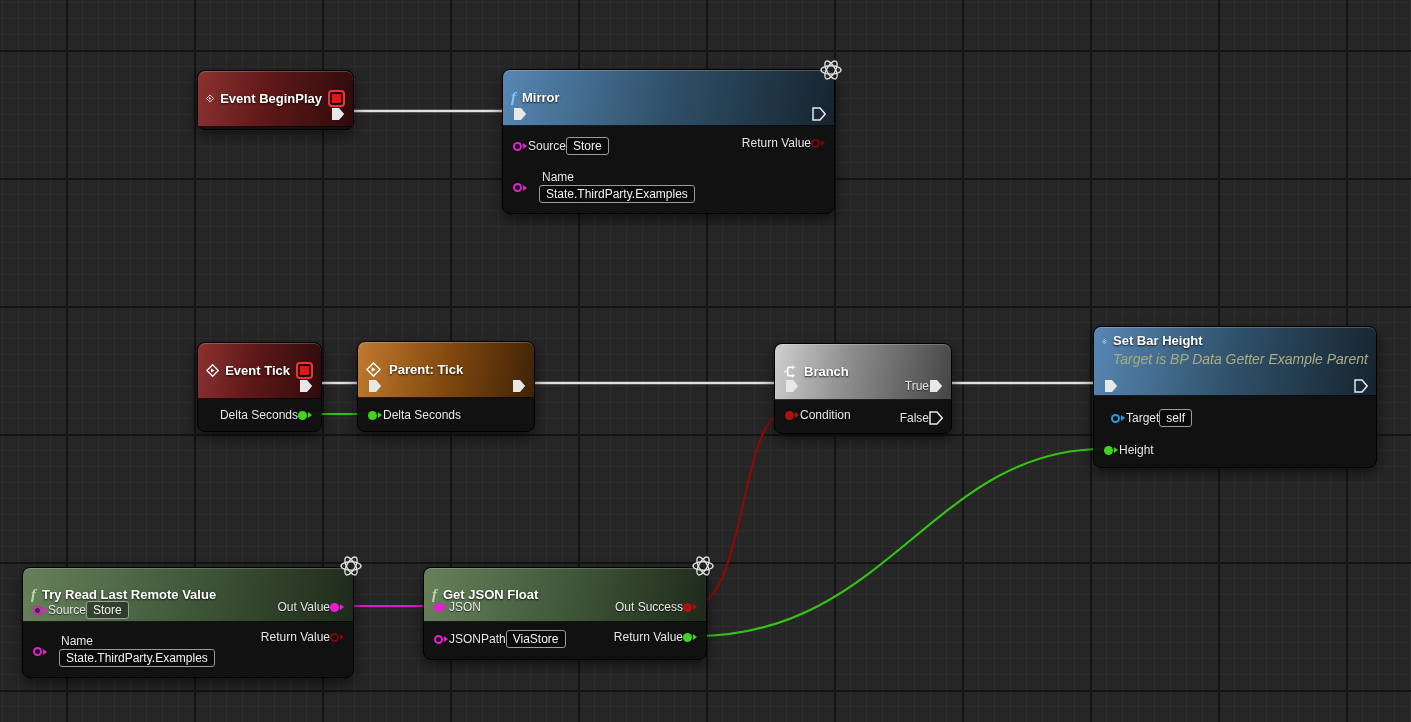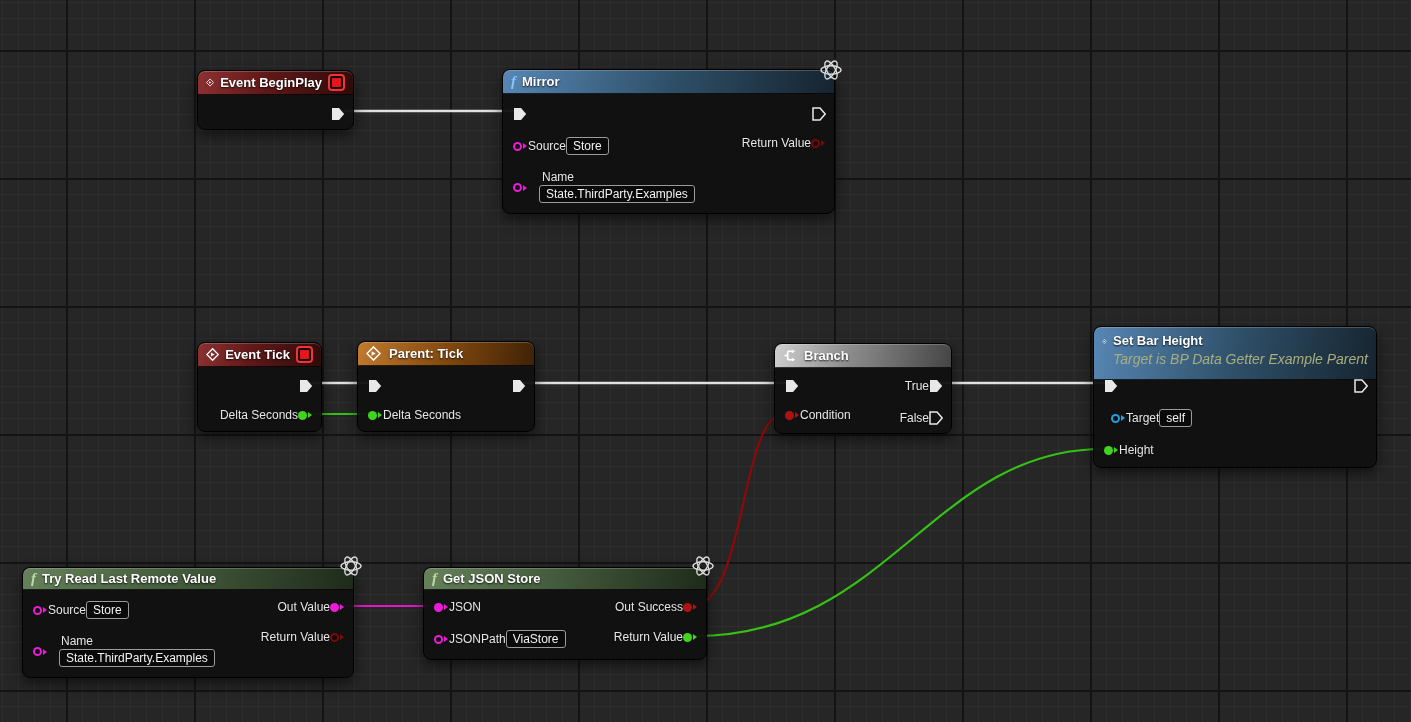--- a/index.html
+++ b/index.html
@@ -16,21 +16,21 @@
     background-position:0 50px,66px 0,0 2px,18px 0;
   }
   .wires { position:absolute; left:0; top:0; z-index:1; }
   .node {
     position:absolute; z-index:2;
     background:rgba(17,17,17,0.96);
     border:1px solid #000; border-radius:8px;
     box-shadow:0 5px 14px rgba(0,0,0,0.55);
   }
   .hdr {
-    display:flex; align-items:center; gap:6px; padding:0 8px;
+    display:flex; align-items:center; gap:6px; padding:16px 8px;
     height:23px; border-radius:7px 7px 0 0;
     border-bottom:1px solid rgba(0,0,0,0.75);
     box-shadow:inset 0 1px 0 rgba(255,255,255,0.20);
   }
   .hdr-event  { background:linear-gradient(100deg,#8c3131 0%,#5f1818 45%,#2e0b0b 100%); }
   .hdr-parent { background:linear-gradient(100deg,#c17a2e 0%,#82490f 50%,#3f2206 100%);gap:8px; }
   .hdr-blue   { background:linear-gradient(100deg,#5787b4 0%,#2f5069 50%,#16242f 100%); }
   .hdr-silver { background:linear-gradient(100deg,#cfcfcf 0%,#8f8f8f 40%,#454545 100%); }
   .hdr-green  { background:linear-gradient(100deg,#66815a 0%,#41583a 50%,#1f2a1a 100%); height:21px; }
   .ttl { font-size:13px; font-weight:bold; color:#fff; white-space:nowrap; text-shadow:0 1px 2px rgba(0,0,0,0.85); }
@@ -269,21 +269,21 @@
       <g fill="none" stroke="#dcdcdc" stroke-width="1.4">
         <ellipse cx="12" cy="12" rx="10" ry="4.2"></ellipse>
         <ellipse cx="12" cy="12" rx="10" ry="4.2" transform="rotate(60 12 12)"></ellipse>
         <ellipse cx="12" cy="12" rx="10" ry="4.2" transform="rotate(120 12 12)"></ellipse>
       </g>
     </svg>
 
   <div class="node" style="left:423px;top:567px;width:282px;height:91px">
     <div class="hdr hdr-green">
       <span class="ficon ficon-green">f</span>
-      <span class="ttl">Get JSON Store</span>
+      <span class="ttl">Get JSON Float</span>
     </div>
     <div class="row" style="left:10px;top:30px">
       <span class="pin filled c-str"></span>
       <span class="plabel">JSON</span>
     </div>
     <div class="row" style="left:10px;top:62px">
       <span class="pin hollow c-str"></span>
       <span class="plabel">JSONPath</span>
       <span class="vbox">ViaStore</span>
     </div>

